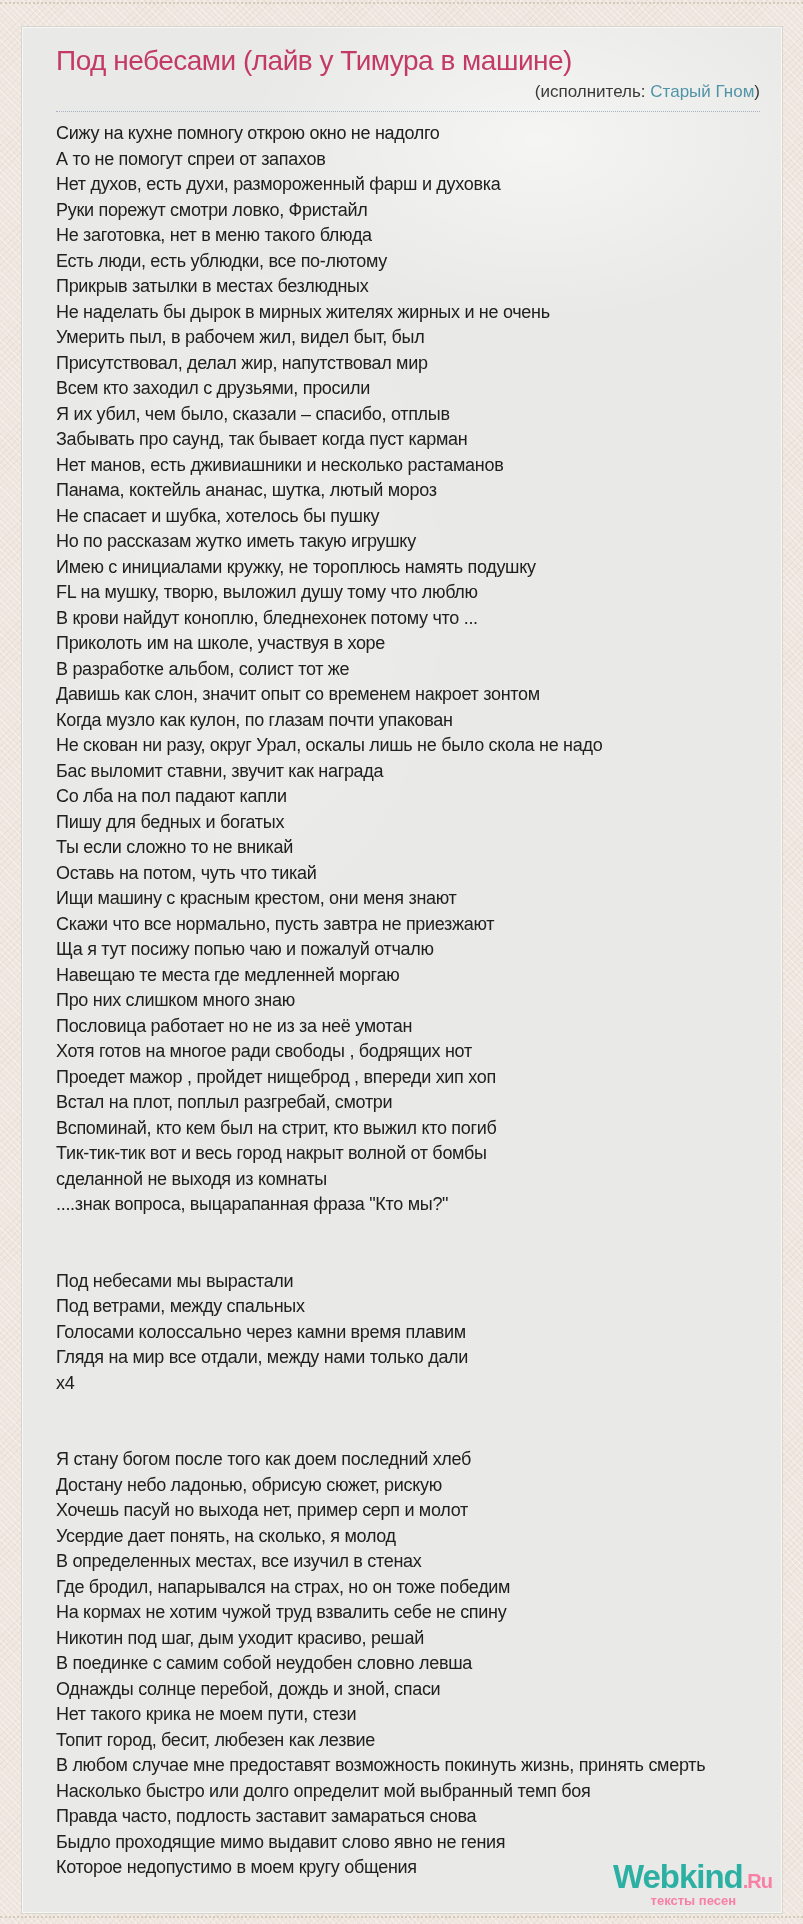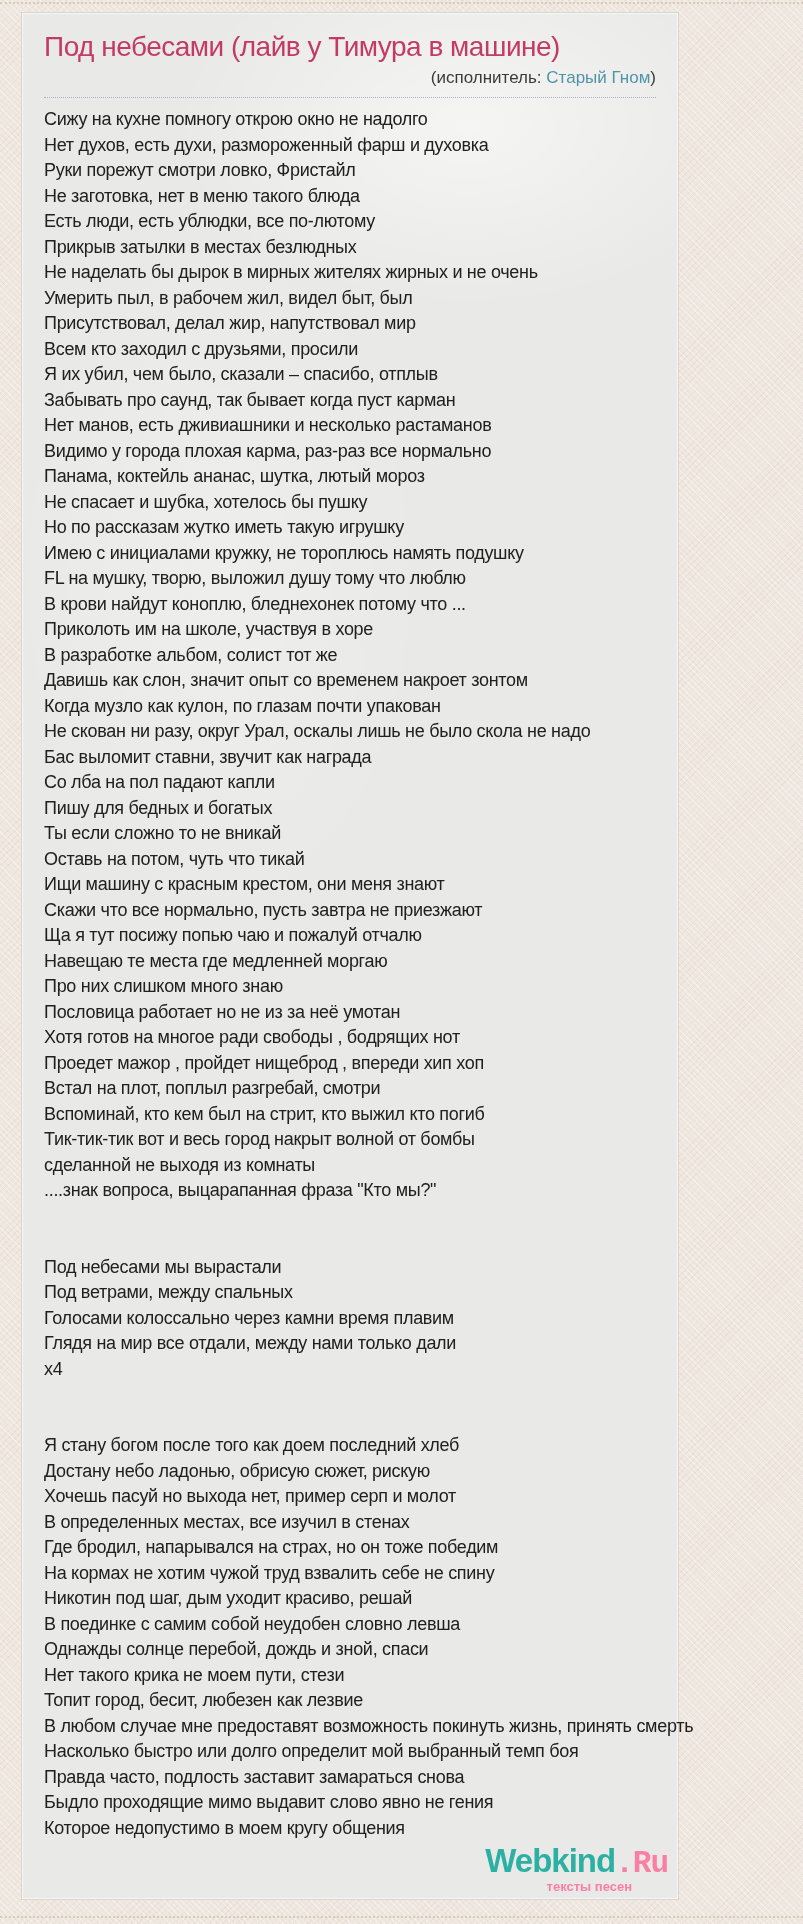--- a/index.html
+++ b/index.html
@@ -24,27 +24,28 @@
   }
   .top-dotted{
     position:absolute;left:0;top:2px;width:803px;height:0;
     border-top:2px dotted #d6cabb;
   }
   .bottom-dotted{
     position:absolute;left:0;top:1916px;width:803px;height:0;
     border-top:2px dotted #d6cabb;
   }
   .card{
-    position:absolute;left:21px;top:12px;width:658px;height:1888px;
+    position:absolute;left:21px;top:26px;width:762px;height:1888px;
     background:
       radial-gradient(ellipse 420px 260px at 68% 6%, rgba(255,255,255,0.55), rgba(255,255,255,0) 70%),
       radial-gradient(ellipse 300px 500px at 30% 30%, rgba(255,255,255,0.25), rgba(255,255,255,0) 70%),
       var(--card-bg);
     border:1px solid #d8d5cf;
     box-shadow:0 0 0 1px rgba(255,255,255,0.6) inset;
+    padding-left:12px;
   }
   .card-inner{padding:18px 22px 0 22px;}
   .title{
     font-size:28px;line-height:32px;font-weight:400;
     color:var(--title);
     letter-spacing:-0.5px;
   }
   .artist-line{
     margin-top:4px;
     font-size:17px;line-height:22px;color:#3a3a3a;
@@ -62,50 +63,50 @@
     letter-spacing:-0.3px;
     white-space:nowrap;
   }
   .lyric-line{min-height:25.5px;}
   .logo{
     position:absolute;right:10px;bottom:6px;
     text-align:right;cursor:pointer;line-height:1;
   }
   .logo-text{font-weight:700;letter-spacing:-1px;}
   .logo-main{font-size:33px;color:var(--logo-teal);}
-  .logo-suffix{font-size:31px;color:var(--logo-pink);font-family:Liberation Mono, monospace;}
+  .logo-suffix{font-size:20px;color:var(--logo-pink);}
   .logo-tagline{
     font-size:13px;font-weight:700;color:var(--logo-pink);
     margin-top:1px;margin-right:36px;letter-spacing:0;
   }
 </style>
 </head>
 <body>
 
 <div class="top-dotted"></div>
 
 <div class="card">
   <div class="card-inner">
     <h1 class="title">Под небесами (лайв у Тимура в машине)</h1>
     <div class="artist-line"><span>(исполнитель: </span><a class="artist-link">Старый Гном</a><span>)</span></div>
     <div class="lyrics">
         <div class="lyric-line">Сижу на кухне помногу открою окно не надолго</div>
+        <div class="lyric-line">А то не помогут спреи от запахов</div>
         <div class="lyric-line">Нет духов, есть духи, размороженный фарш и духовка</div>
         <div class="lyric-line">Руки порежут смотри ловко, Фристайл</div>
         <div class="lyric-line">Не заготовка, нет в меню такого блюда</div>
         <div class="lyric-line">Есть люди, есть ублюдки, все по-лютому</div>
         <div class="lyric-line">Прикрыв затылки в местах безлюдных</div>
         <div class="lyric-line">Не наделать бы дырок в мирных жителях жирных и не очень</div>
         <div class="lyric-line">Умерить пыл, в рабочем жил, видел быт, был</div>
         <div class="lyric-line">Присутствовал, делал жир, напутствовал мир</div>
         <div class="lyric-line">Всем кто заходил с друзьями, просили</div>
         <div class="lyric-line">Я их убил, чем было, сказали – спасибо, отплыв</div>
         <div class="lyric-line">Забывать про саунд, так бывает когда пуст карман</div>
         <div class="lyric-line">Нет манов, есть дживиашники и несколько растаманов</div>
-        <div class="lyric-line">Видимо у города плохая карма, раз-раз все нормально</div>
         <div class="lyric-line">Панама, коктейль ананас, шутка, лютый мороз</div>
         <div class="lyric-line">Не спасает и шубка, хотелось бы пушку</div>
         <div class="lyric-line">Но по рассказам жутко иметь такую игрушку</div>
         <div class="lyric-line">Имею с инициалами кружку, не тороплюсь намять подушку</div>
         <div class="lyric-line">FL на мушку, творю, выложил душу тому что люблю</div>
         <div class="lyric-line">В крови найдут коноплю, бледнехонек потому что ...</div>
         <div class="lyric-line">Приколоть им на школе, участвуя в хоре</div>
         <div class="lyric-line">В разработке альбом, солист тот же</div>
         <div class="lyric-line">Давишь как слон, значит опыт со временем накроет зонтом</div>
         <div class="lyric-line">Когда музло как кулон, по глазам почти упакован</div>
@@ -133,20 +134,21 @@
         <div class="lyric-line">Под небесами мы вырастали</div>
         <div class="lyric-line">Под ветрами, между спальных</div>
         <div class="lyric-line">Голосами колоссально через камни время плавим</div>
         <div class="lyric-line">Глядя на мир все отдали, между нами только дали</div>
         <div class="lyric-line">х4</div>
         <div class="lyric-line">&nbsp;</div>
         <div class="lyric-line">&nbsp;</div>
         <div class="lyric-line">Я стану богом после того как доем последний хлеб</div>
         <div class="lyric-line">Достану небо ладонью, обрисую сюжет, рискую</div>
         <div class="lyric-line">Хочешь пасуй но выхода нет, пример серп и молот</div>
+        <div class="lyric-line">Усердие дает понять, на сколько, я молод</div>
         <div class="lyric-line">В определенных местах, все изучил в стенах</div>
         <div class="lyric-line">Где бродил, напарывался на страх, но он тоже победим</div>
         <div class="lyric-line">На кормах не хотим чужой труд взвалить себе не спину</div>
         <div class="lyric-line">Никотин под шаг, дым уходит красиво, решай</div>
         <div class="lyric-line">В поединке с самим собой неудобен словно левша</div>
         <div class="lyric-line">Однажды солнце перебой, дождь и зной, спаси</div>
         <div class="lyric-line">Нет такого крика не моем пути, стези</div>
         <div class="lyric-line">Топит город, бесит, любезен как лезвие</div>
         <div class="lyric-line">В любом случае мне предоставят возможность покинуть жизнь, принять смерть</div>
         <div class="lyric-line">Насколько быстро или долго определит мой выбранный темп боя</div>

